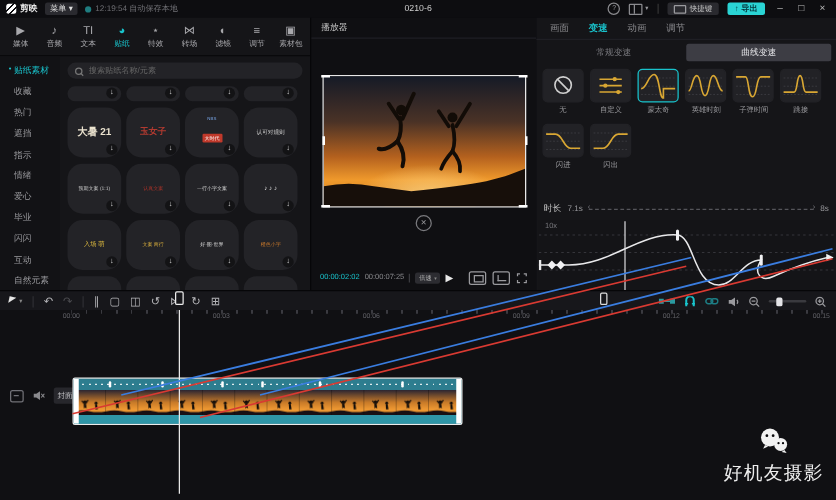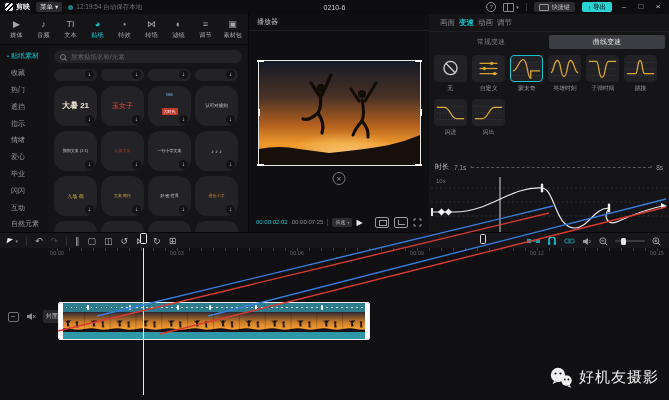--- a/index.html
+++ b/index.html
@@ -82,21 +82,21 @@
   #speed-box{background:#2c2c31;border-radius:2px;height:9px;display:flex;align-items:center;
     gap:2px;padding:0 3px;color:#bbb;font-size:5px;}
   #speed-box .caret{font-size:4px;color:#888;}
   #play-btn{color:#e8e8e8;font-size:8px;line-height:9px;}
   .pb-right{margin-left:auto;display:flex;align-items:center;gap:5px;}
   .pb-box{width:12px;height:9px;border:1px solid #9a9a9e;border-radius:2px;position:relative;}
   .pb-box i{position:absolute;left:2.5px;top:2px;width:6px;height:4px;border:1px solid #9a9a9e;display:block;}
   .pb-box.ratio i{border:0;border-left:1px solid #9a9a9e;border-bottom:1px solid #9a9a9e;}
   
   #panel-right{position:absolute;left:429px;top:14px;width:240px;height:218px;background:#151518;overflow:hidden;}
-  #rp-tabs{height:17px;display:flex;align-items:center;gap:4px;padding-left:11px;font-size:7.5px;
+  #rp-tabs{height:17px;display:flex;align-items:center;gap:16px;padding-left:11px;font-size:7.5px;
     color:#8a8a8e;border-bottom:1px solid #1f1f24;}
   .rp-tab.active{color:#19c3cc;font-weight:bold;}
   #rp-subtabs{height:19px;display:flex;align-items:center;padding:0 4px;}
   .subtab{flex:1;height:14px;display:flex;align-items:center;justify-content:center;
     font-size:7px;color:#77777c;border-radius:2px;}
   .subtab.active{background:#3d3d44;color:#e5e5e8;}
   #preset-grid{display:flex;flex-wrap:wrap;gap:6px 5px;padding:4px 5px 0 5px;}
   .preset{width:33px;display:flex;flex-direction:column;align-items:center;gap:2px;}
   .preset .tile{width:33px;height:27px;background:#222226;border-radius:4px;border:1px solid #222226;
     display:flex;align-items:center;justify-content:center;box-sizing:border-box;}
@@ -141,21 +141,21 @@
   .wbar{position:absolute;top:2px;width:1.5px;height:5px;background:#fff;border-radius:1px;}
   #film-strip{position:absolute;left:0;top:9px;width:100%;height:22px;}
   #bottom-strip{position:absolute;left:0;bottom:0;width:100%;height:7px;background:#2f96a8;}
   .clip-handle{position:absolute;top:0;bottom:0;width:4px;background:#fff;z-index:2;}
   #playhead-line{position:absolute;left:143px;top:-3px;width:1px;height:150px;background:#e8e8e8;z-index:8;}
   #playhead-pin{position:absolute;left:140px;top:233px;width:5px;height:9px;border:1px solid #ececec;
     border-radius:1.5px;background:#17171b;z-index:9;}
   #marker-pin{position:absolute;left:480px;top:234px;width:4px;height:8px;border:1px solid #dcdcdc;
     border-radius:1.5px;z-index:9;background:transparent;}
   
-  #watermark{position:absolute;right:10px;bottom:12px;display:flex;align-items:center;gap:6px;z-index:40;}
+  #watermark{position:absolute;right:10px;bottom:12px;display:flex;align-items:center;gap:6px;z-index:40;flex-direction:column;}
   #watermark .wm-text{color:#ededed;font-size:15px;letter-spacing:1px;}
   #annotations{position:absolute;left:0;top:0;width:669px;height:400px;z-index:50;pointer-events:none;}
 </style>
 </head>
 <body>
 
 <header id="titlebar">
   <div class="tb-left">
     <span class="logo-wrap">
       <span class="logo-mark"></span>

